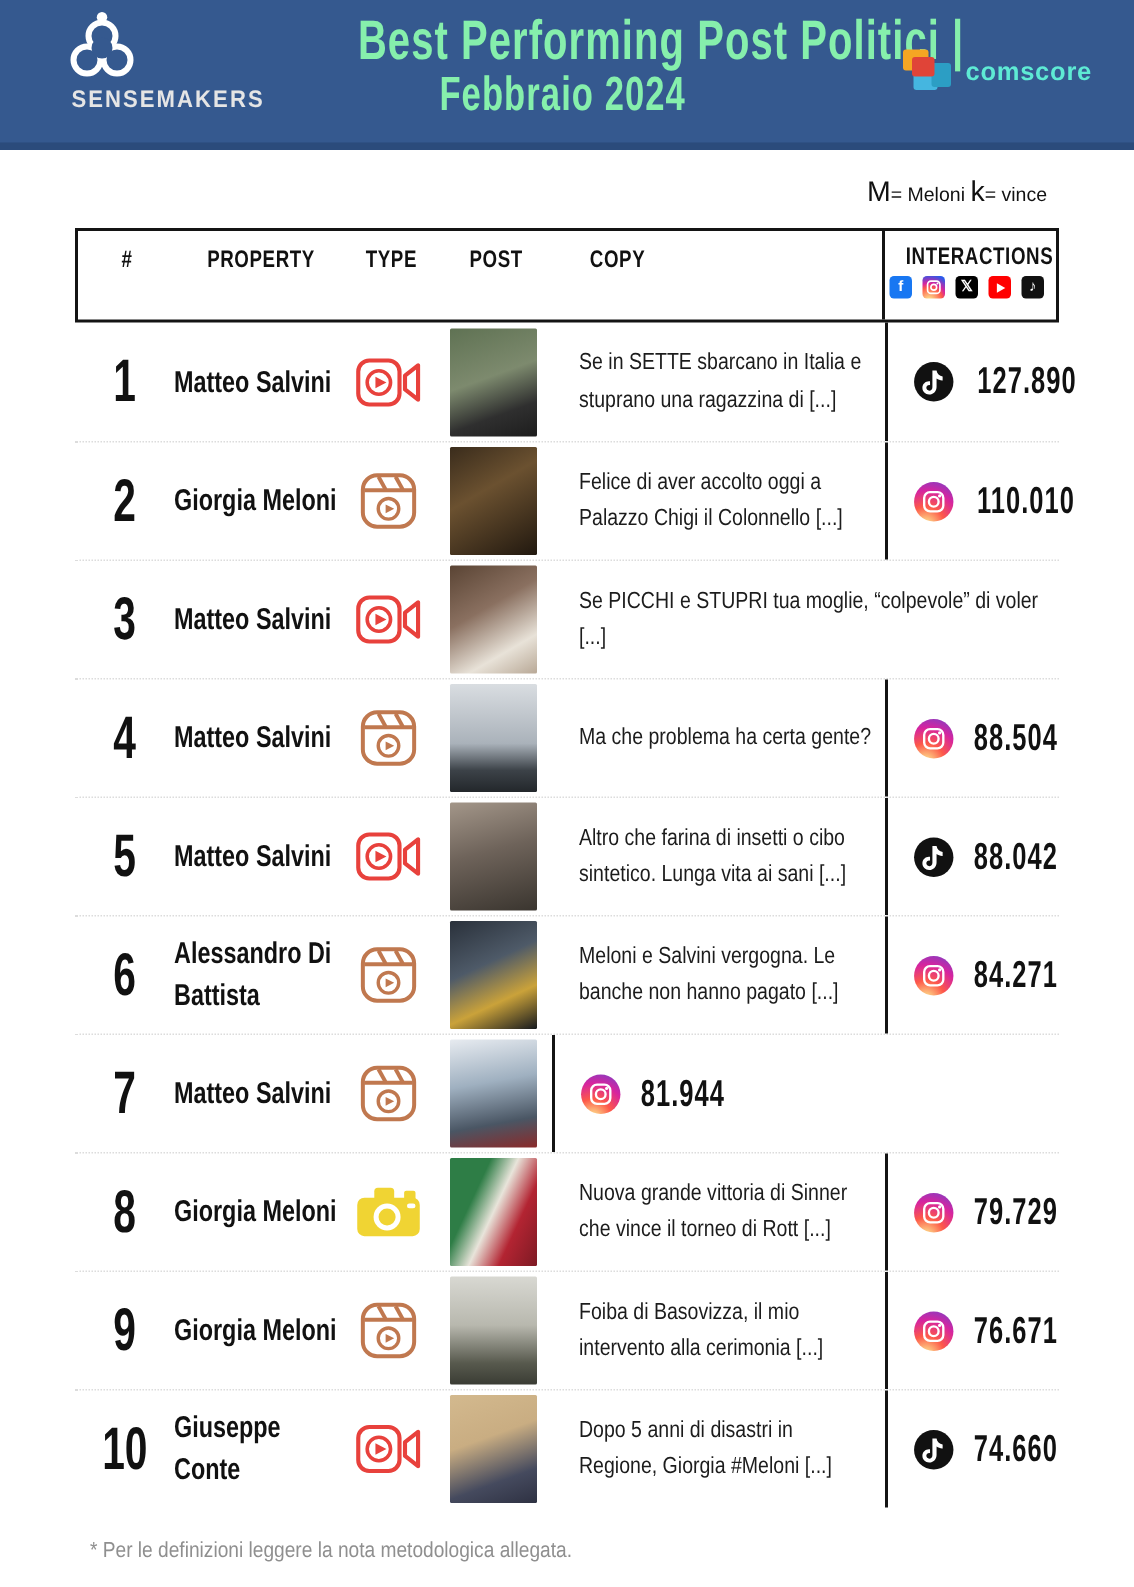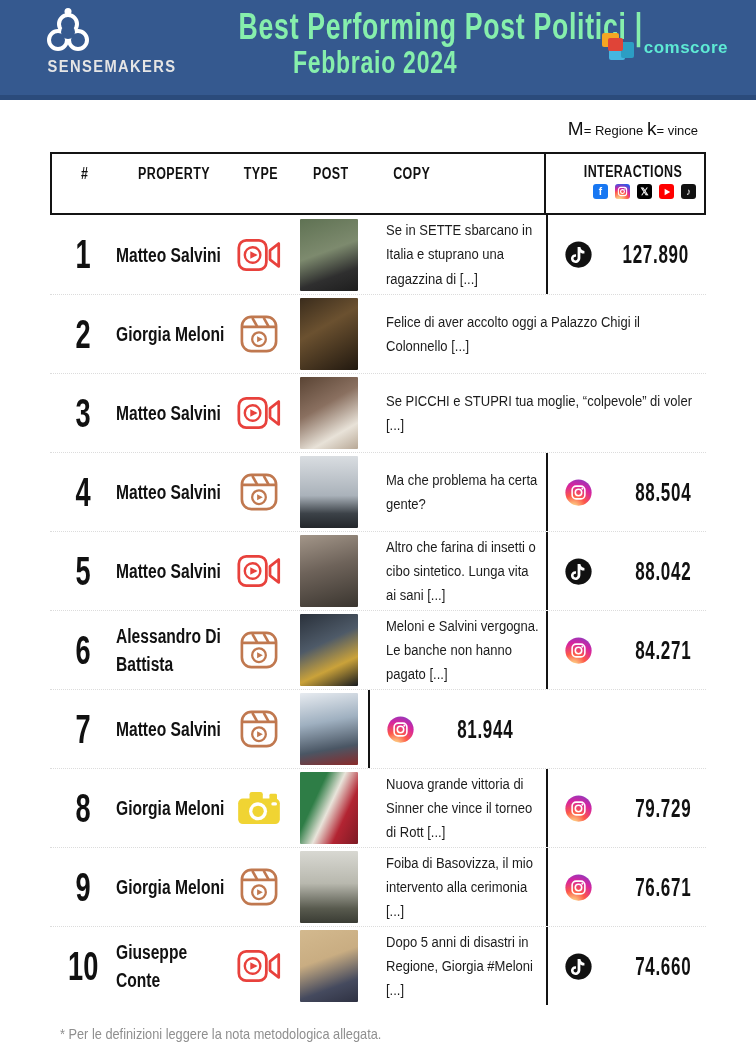--- a/index.html
+++ b/index.html
@@ -27,21 +27,21 @@
   .tbl { position:absolute; left:50px; top:152px; width:656px; }
   .thead { border:2px solid #141414; height:63px; display:flex; }
   .trow  { height:79px; display:flex; align-items:center; border-top:1px dotted #dcdcdc; }
   .trow:first-child { border-top:none; }
 
   .c-rank { width:66px; display:flex; align-items:center; justify-content:center; }
   .c-prop { width:112px; }
   .c-type { width:62px; display:flex; align-items:center; justify-content:center; }
   .c-post { width:78px; display:flex; align-items:center; justify-content:center; }
   .c-copy { flex:1; padding-left:18px; padding-right:6px; }
-  .c-int  { width:160px; align-self:stretch; border-left:2px solid #141414;
+  .c-int  { width:116px; align-self:stretch; border-left:2px solid #141414;
             display:flex; align-items:center; }
 
   .thead .hcell { padding-top:11px; display:block; }
   .hlabel { font-size:16px; font-weight:bold; display:inline-block; transform:scaleX(.78); letter-spacing:.5px; }
   .thead .c-rank, .thead .c-type, .thead .c-post { display:block; text-align:center; }
   .thead .c-prop { text-align:center; padding-top:11px; }
   .thead .c-copy { padding-top:11px; }
   .thead .c-int  { display:block; text-align:right; padding:9px 8px 0 0; }
   .sns-row { display:flex; gap:7px; justify-content:flex-end; margin-top:3px; }
   .sns { width:15px; height:15px; border-radius:3px; display:flex; align-items:center; justify-content:center;
@@ -90,21 +90,21 @@
         <rect x="20" y="10" width="13" height="16" rx="2" fill="#2c9ec4"></rect>
         <rect x="1" y="1" width="17" height="14" rx="2" fill="#f5a623"></rect>
         <rect x="7" y="6" width="15" height="13" rx="2" fill="#e04438"></rect>
       </svg>
     </span>
     <span class="comscore-word">comscore</span>
   </div>
 </div>
 
 <div class="legend">
-  <span class="big">M</span><span>= Regione</span>
+  <span class="big">M</span><span>= Meloni</span>
   <span> </span>
   <span class="big">k</span><span>= vince</span>
 </div>
 
 <div class="tbl">
 
   <div class="thead">
     <div class="c-rank hcell"><span class="hlabel">#</span></div>
     <div class="c-prop"><span class="hlabel">PROPERTY</span></div>
     <div class="c-type hcell"><span class="hlabel">TYPE</span></div>
@@ -189,321 +189,341 @@
         </svg>
       </span>
 
     </div>
     <div class="c-post">
       <div class="thumb" style="background: linear-gradient(150deg, rgb(58, 44, 28) 0%, rgb(107, 81, 48) 40%, rgb(33, 24, 15) 100%);"></div>
     </div>
     <div class="c-copy">
       <div class="copy-text">Felice di aver  accolto oggi a Palazzo Chigi il Colonnello  [...]</div>
     </div>
-  </div>
-
-  <div class="trow">
-    <div class="c-rank">
-      <span class="rank-num">3</span>
-    </div>
-    <div class="c-prop">
-      <div class="prop-name">Matteo Salvini</div>
-    </div>
-    <div class="c-type">
-      <span>
-        <svg width="44" height="34" viewBox="0 0 48 36">
-          <rect x="2" y="2" width="30" height="32" rx="8" fill="none" stroke="#e8413c" stroke-width="3"></rect>
-          <circle cx="17" cy="18" r="8.5" fill="none" stroke="#e8413c" stroke-width="2.6"></circle>
-          <path d="M14.5 13.8 L22.5 18 L14.5 22.2 Z" fill="#e8413c"></path>
-          <path d="M36 13 L45.5 5.5 L45.5 30.5 L36 23 Z" fill="none" stroke="#e8413c" stroke-width="3" stroke-linejoin="round"></path>
-        </svg>
-      </span>
-
-    </div>
-    <div class="c-post">
-      <div class="thumb" style="background: linear-gradient(150deg, rgb(90, 68, 52) 0%, rgb(138, 112, 96) 40%, rgb(232, 226, 216) 75%, rgb(184, 168, 150) 100%);"></div>
-    </div>
-    <div class="c-copy">
-      <div class="copy-text">Se PICCHI  e  STUPRI  tua  moglie, “colpevole”  di voler  [...]</div>
-    </div>
-  </div>
-
-  <div class="trow">
-    <div class="c-rank">
-      <span class="rank-num">4</span>
-    </div>
-    <div class="c-prop">
-      <div class="prop-name">Matteo Salvini</div>
-    </div>
-    <div class="c-type">
-
-      <span>
-        <svg width="38" height="38" viewBox="0 0 40 40">
-          <rect x="2" y="2" width="36" height="36" rx="10" fill="none" stroke="#c0784f" stroke-width="2.8"></rect>
-          <line x1="3" y1="12.5" x2="37" y2="12.5" stroke="#c0784f" stroke-width="2.8"></line>
-          <line x1="13" y1="3" x2="18" y2="12" stroke="#c0784f" stroke-width="2.8"></line>
-          <line x1="25" y1="3" x2="30" y2="12" stroke="#c0784f" stroke-width="2.8"></line>
-          <circle cx="20" cy="25.5" r="7.2" fill="none" stroke="#c0784f" stroke-width="2.4"></circle>
-          <path d="M18 22.4 L24 25.5 L18 28.6 Z" fill="#c0784f"></path>
-        </svg>
-      </span>
-
-    </div>
-    <div class="c-post">
-      <div class="thumb" style="background: linear-gradient(rgb(217, 221, 225) 0%, rgb(170, 178, 186) 55%, rgb(60, 66, 72) 80%, rgb(35, 39, 43) 100%);"></div>
-    </div>
-    <div class="c-copy">
-      <div class="copy-text">Ma che problema ha certa gente?</div>
-    </div>
     <div class="c-int">
 
       <span class="plat">
         <svg width="27" height="27" viewBox="0 0 36 36">
           <defs>
             <radialGradient id="iggrad" cx="30%" cy="110%" r="160%">
               <stop offset="0%" stop-color="#fdf497"></stop>
               <stop offset="30%" stop-color="#fd5949"></stop>
               <stop offset="55%" stop-color="#d6249f"></stop>
               <stop offset="100%" stop-color="#285AEB"></stop>
             </radialGradient>
           </defs>
           <circle cx="18" cy="18" r="17.5" fill="url(#iggrad)"></circle>
           <rect x="9.5" y="9.5" width="17" height="17" rx="5.2" fill="none" stroke="#fff" stroke-width="2.1"></rect>
           <circle cx="18" cy="18" r="4.3" fill="none" stroke="#fff" stroke-width="2.1"></circle>
           <circle cx="23.2" cy="12.8" r="1.4" fill="#fff"></circle>
         </svg>
       </span>
-      <span class="int-num">88.504</span>
-    </div>
-  </div>
-
-  <div class="trow">
-    <div class="c-rank">
-      <span class="rank-num">5</span>
+      <span class="int-num">110.010</span>
+    </div>
+  </div>
+
+  <div class="trow">
+    <div class="c-rank">
+      <span class="rank-num">3</span>
     </div>
     <div class="c-prop">
       <div class="prop-name">Matteo Salvini</div>
     </div>
     <div class="c-type">
       <span>
         <svg width="44" height="34" viewBox="0 0 48 36">
           <rect x="2" y="2" width="30" height="32" rx="8" fill="none" stroke="#e8413c" stroke-width="3"></rect>
           <circle cx="17" cy="18" r="8.5" fill="none" stroke="#e8413c" stroke-width="2.6"></circle>
           <path d="M14.5 13.8 L22.5 18 L14.5 22.2 Z" fill="#e8413c"></path>
           <path d="M36 13 L45.5 5.5 L45.5 30.5 L36 23 Z" fill="none" stroke="#e8413c" stroke-width="3" stroke-linejoin="round"></path>
         </svg>
       </span>
 
     </div>
     <div class="c-post">
-      <div class="thumb" style="background: linear-gradient(165deg, rgb(163, 150, 137) 0%, rgb(110, 99, 90) 45%, rgb(58, 53, 47) 100%);"></div>
-    </div>
-    <div class="c-copy">
-      <div class="copy-text">Altro che farina di insetti  o cibo sintetico. Lunga vita  ai sani [...]</div>
-    </div>
-    <div class="c-int">
-      <span class="plat">
-        <svg width="27" height="27" viewBox="0 0 36 36">
-          <circle cx="18" cy="18" r="17.5" fill="#111"></circle>
-          <path d="M20.5 8 c.4 2.9 2.5 4.9 5.4 5.3 v3.5 c-2 .1-3.9-.5-5.4-1.6 v7.4 c0 3.9-2.9 6.7-6.6 6.7 -3.3 0-6-2.5-6-5.9 0-3.7 3.3-6.4 6.8-5.8 v3.5 c-1.7-.5-3.3.7-3.3 2.3 0 1.4 1.2 2.5 2.6 2.5 1.6 0 2.8-1.2 2.8-3.1 V8 Z" fill="#fff"></path>
-        </svg>
-      </span>
-
-      <span class="int-num">88.042</span>
-    </div>
-  </div>
-
-  <div class="trow">
-    <div class="c-rank">
-      <span class="rank-num">6</span>
-    </div>
-    <div class="c-prop">
-      <div class="prop-name">Alessandro Di Battista</div>
+      <div class="thumb" style="background: linear-gradient(150deg, rgb(90, 68, 52) 0%, rgb(138, 112, 96) 40%, rgb(232, 226, 216) 75%, rgb(184, 168, 150) 100%);"></div>
+    </div>
+    <div class="c-copy">
+      <div class="copy-text">Se PICCHI  e  STUPRI  tua  moglie, “colpevole”  di voler  [...]</div>
+    </div>
+  </div>
+
+  <div class="trow">
+    <div class="c-rank">
+      <span class="rank-num">4</span>
+    </div>
+    <div class="c-prop">
+      <div class="prop-name">Matteo Salvini</div>
     </div>
     <div class="c-type">
 
       <span>
         <svg width="38" height="38" viewBox="0 0 40 40">
           <rect x="2" y="2" width="36" height="36" rx="10" fill="none" stroke="#c0784f" stroke-width="2.8"></rect>
           <line x1="3" y1="12.5" x2="37" y2="12.5" stroke="#c0784f" stroke-width="2.8"></line>
           <line x1="13" y1="3" x2="18" y2="12" stroke="#c0784f" stroke-width="2.8"></line>
           <line x1="25" y1="3" x2="30" y2="12" stroke="#c0784f" stroke-width="2.8"></line>
           <circle cx="20" cy="25.5" r="7.2" fill="none" stroke="#c0784f" stroke-width="2.4"></circle>
           <path d="M18 22.4 L24 25.5 L18 28.6 Z" fill="#c0784f"></path>
         </svg>
       </span>
 
     </div>
     <div class="c-post">
-      <div class="thumb" style="background: linear-gradient(155deg, rgb(42, 49, 59) 0%, rgb(78, 90, 104) 40%, rgb(202, 162, 58) 70%, rgb(22, 25, 30) 100%);"></div>
-    </div>
-    <div class="c-copy">
-      <div class="copy-text">Meloni e Salvini  vergogna.  Le banche non hanno pagato [...]</div>
+      <div class="thumb" style="background: linear-gradient(rgb(217, 221, 225) 0%, rgb(170, 178, 186) 55%, rgb(60, 66, 72) 80%, rgb(35, 39, 43) 100%);"></div>
+    </div>
+    <div class="c-copy">
+      <div class="copy-text">Ma che problema ha certa gente?</div>
     </div>
     <div class="c-int">
 
       <span class="plat">
         <svg width="27" height="27" viewBox="0 0 36 36">
           <defs>
             <radialGradient id="iggrad" cx="30%" cy="110%" r="160%">
               <stop offset="0%" stop-color="#fdf497"></stop>
               <stop offset="30%" stop-color="#fd5949"></stop>
               <stop offset="55%" stop-color="#d6249f"></stop>
               <stop offset="100%" stop-color="#285AEB"></stop>
             </radialGradient>
           </defs>
           <circle cx="18" cy="18" r="17.5" fill="url(#iggrad)"></circle>
           <rect x="9.5" y="9.5" width="17" height="17" rx="5.2" fill="none" stroke="#fff" stroke-width="2.1"></rect>
           <circle cx="18" cy="18" r="4.3" fill="none" stroke="#fff" stroke-width="2.1"></circle>
           <circle cx="23.2" cy="12.8" r="1.4" fill="#fff"></circle>
         </svg>
       </span>
-      <span class="int-num">84.271</span>
-    </div>
-  </div>
-
-  <div class="trow">
-    <div class="c-rank">
-      <span class="rank-num">7</span>
+      <span class="int-num">88.504</span>
+    </div>
+  </div>
+
+  <div class="trow">
+    <div class="c-rank">
+      <span class="rank-num">5</span>
     </div>
     <div class="c-prop">
       <div class="prop-name">Matteo Salvini</div>
+    </div>
+    <div class="c-type">
+      <span>
+        <svg width="44" height="34" viewBox="0 0 48 36">
+          <rect x="2" y="2" width="30" height="32" rx="8" fill="none" stroke="#e8413c" stroke-width="3"></rect>
+          <circle cx="17" cy="18" r="8.5" fill="none" stroke="#e8413c" stroke-width="2.6"></circle>
+          <path d="M14.5 13.8 L22.5 18 L14.5 22.2 Z" fill="#e8413c"></path>
+          <path d="M36 13 L45.5 5.5 L45.5 30.5 L36 23 Z" fill="none" stroke="#e8413c" stroke-width="3" stroke-linejoin="round"></path>
+        </svg>
+      </span>
+
+    </div>
+    <div class="c-post">
+      <div class="thumb" style="background: linear-gradient(165deg, rgb(163, 150, 137) 0%, rgb(110, 99, 90) 45%, rgb(58, 53, 47) 100%);"></div>
+    </div>
+    <div class="c-copy">
+      <div class="copy-text">Altro che farina di insetti  o cibo sintetico. Lunga vita  ai sani [...]</div>
+    </div>
+    <div class="c-int">
+      <span class="plat">
+        <svg width="27" height="27" viewBox="0 0 36 36">
+          <circle cx="18" cy="18" r="17.5" fill="#111"></circle>
+          <path d="M20.5 8 c.4 2.9 2.5 4.9 5.4 5.3 v3.5 c-2 .1-3.9-.5-5.4-1.6 v7.4 c0 3.9-2.9 6.7-6.6 6.7 -3.3 0-6-2.5-6-5.9 0-3.7 3.3-6.4 6.8-5.8 v3.5 c-1.7-.5-3.3.7-3.3 2.3 0 1.4 1.2 2.5 2.6 2.5 1.6 0 2.8-1.2 2.8-3.1 V8 Z" fill="#fff"></path>
+        </svg>
+      </span>
+
+      <span class="int-num">88.042</span>
+    </div>
+  </div>
+
+  <div class="trow">
+    <div class="c-rank">
+      <span class="rank-num">6</span>
+    </div>
+    <div class="c-prop">
+      <div class="prop-name">Alessandro Di Battista</div>
     </div>
     <div class="c-type">
 
       <span>
         <svg width="38" height="38" viewBox="0 0 40 40">
           <rect x="2" y="2" width="36" height="36" rx="10" fill="none" stroke="#c0784f" stroke-width="2.8"></rect>
           <line x1="3" y1="12.5" x2="37" y2="12.5" stroke="#c0784f" stroke-width="2.8"></line>
           <line x1="13" y1="3" x2="18" y2="12" stroke="#c0784f" stroke-width="2.8"></line>
           <line x1="25" y1="3" x2="30" y2="12" stroke="#c0784f" stroke-width="2.8"></line>
           <circle cx="20" cy="25.5" r="7.2" fill="none" stroke="#c0784f" stroke-width="2.4"></circle>
           <path d="M18 22.4 L24 25.5 L18 28.6 Z" fill="#c0784f"></path>
         </svg>
       </span>
 
     </div>
     <div class="c-post">
-      <div class="thumb" style="background: linear-gradient(170deg, rgb(231, 235, 240) 0%, rgb(159, 176, 192) 40%, rgb(74, 86, 100) 75%, rgb(138, 42, 42) 100%);"></div>
+      <div class="thumb" style="background: linear-gradient(155deg, rgb(42, 49, 59) 0%, rgb(78, 90, 104) 40%, rgb(202, 162, 58) 70%, rgb(22, 25, 30) 100%);"></div>
+    </div>
+    <div class="c-copy">
+      <div class="copy-text">Meloni e Salvini  vergogna.  Le banche non hanno pagato [...]</div>
     </div>
     <div class="c-int">
 
       <span class="plat">
         <svg width="27" height="27" viewBox="0 0 36 36">
           <defs>
             <radialGradient id="iggrad" cx="30%" cy="110%" r="160%">
               <stop offset="0%" stop-color="#fdf497"></stop>
               <stop offset="30%" stop-color="#fd5949"></stop>
               <stop offset="55%" stop-color="#d6249f"></stop>
               <stop offset="100%" stop-color="#285AEB"></stop>
             </radialGradient>
           </defs>
           <circle cx="18" cy="18" r="17.5" fill="url(#iggrad)"></circle>
           <rect x="9.5" y="9.5" width="17" height="17" rx="5.2" fill="none" stroke="#fff" stroke-width="2.1"></rect>
           <circle cx="18" cy="18" r="4.3" fill="none" stroke="#fff" stroke-width="2.1"></circle>
           <circle cx="23.2" cy="12.8" r="1.4" fill="#fff"></circle>
         </svg>
       </span>
-      <span class="int-num">81.944</span>
-    </div>
-  </div>
-
-  <div class="trow">
-    <div class="c-rank">
-      <span class="rank-num">8</span>
-    </div>
-    <div class="c-prop">
-      <div class="prop-name">Giorgia Meloni</div>
-    </div>
-    <div class="c-type">
-
-      <span>
-        <svg width="44" height="36" viewBox="0 0 46 38">
-          <rect x="1" y="9" width="44" height="27" rx="5" fill="#f0d433"></rect>
-          <rect x="13" y="2" width="14" height="10" rx="2.5" fill="#f0d433"></rect>
-          <rect x="34" y="4" width="8" height="7" rx="1.5" fill="#f0d433"></rect>
-          <circle cx="22" cy="22.5" r="9.5" fill="#fff"></circle>
-          <circle cx="22" cy="22.5" r="6" fill="#f0d433"></circle>
-          <rect x="36" y="13" width="6" height="3.4" rx="1.7" fill="#fff"></rect>
-        </svg>
-      </span>
-    </div>
-    <div class="c-post">
-      <div class="thumb" style="background: linear-gradient(115deg, rgb(46, 125, 70) 0%, rgb(46, 125, 70) 30%, rgb(232, 228, 218) 50%, rgb(179, 36, 50) 72%, rgb(125, 26, 36) 100%);"></div>
-    </div>
-    <div class="c-copy">
-      <div class="copy-text">Nuova  grande vittoria  di Sinner che vince  il torneo  di Rott  [...]</div>
+      <span class="int-num">84.271</span>
+    </div>
+  </div>
+
+  <div class="trow">
+    <div class="c-rank">
+      <span class="rank-num">7</span>
+    </div>
+    <div class="c-prop">
+      <div class="prop-name">Matteo Salvini</div>
+    </div>
+    <div class="c-type">
+
+      <span>
+        <svg width="38" height="38" viewBox="0 0 40 40">
+          <rect x="2" y="2" width="36" height="36" rx="10" fill="none" stroke="#c0784f" stroke-width="2.8"></rect>
+          <line x1="3" y1="12.5" x2="37" y2="12.5" stroke="#c0784f" stroke-width="2.8"></line>
+          <line x1="13" y1="3" x2="18" y2="12" stroke="#c0784f" stroke-width="2.8"></line>
+          <line x1="25" y1="3" x2="30" y2="12" stroke="#c0784f" stroke-width="2.8"></line>
+          <circle cx="20" cy="25.5" r="7.2" fill="none" stroke="#c0784f" stroke-width="2.4"></circle>
+          <path d="M18 22.4 L24 25.5 L18 28.6 Z" fill="#c0784f"></path>
+        </svg>
+      </span>
+
+    </div>
+    <div class="c-post">
+      <div class="thumb" style="background: linear-gradient(170deg, rgb(231, 235, 240) 0%, rgb(159, 176, 192) 40%, rgb(74, 86, 100) 75%, rgb(138, 42, 42) 100%);"></div>
     </div>
     <div class="c-int">
 
       <span class="plat">
         <svg width="27" height="27" viewBox="0 0 36 36">
           <defs>
             <radialGradient id="iggrad" cx="30%" cy="110%" r="160%">
               <stop offset="0%" stop-color="#fdf497"></stop>
               <stop offset="30%" stop-color="#fd5949"></stop>
               <stop offset="55%" stop-color="#d6249f"></stop>
               <stop offset="100%" stop-color="#285AEB"></stop>
             </radialGradient>
           </defs>
           <circle cx="18" cy="18" r="17.5" fill="url(#iggrad)"></circle>
           <rect x="9.5" y="9.5" width="17" height="17" rx="5.2" fill="none" stroke="#fff" stroke-width="2.1"></rect>
           <circle cx="18" cy="18" r="4.3" fill="none" stroke="#fff" stroke-width="2.1"></circle>
           <circle cx="23.2" cy="12.8" r="1.4" fill="#fff"></circle>
         </svg>
       </span>
-      <span class="int-num">79.729</span>
-    </div>
-  </div>
-
-  <div class="trow">
-    <div class="c-rank">
-      <span class="rank-num">9</span>
+      <span class="int-num">81.944</span>
+    </div>
+  </div>
+
+  <div class="trow">
+    <div class="c-rank">
+      <span class="rank-num">8</span>
     </div>
     <div class="c-prop">
       <div class="prop-name">Giorgia Meloni</div>
     </div>
     <div class="c-type">
 
       <span>
-        <svg width="38" height="38" viewBox="0 0 40 40">
-          <rect x="2" y="2" width="36" height="36" rx="10" fill="none" stroke="#c0784f" stroke-width="2.8"></rect>
-          <line x1="3" y1="12.5" x2="37" y2="12.5" stroke="#c0784f" stroke-width="2.8"></line>
-          <line x1="13" y1="3" x2="18" y2="12" stroke="#c0784f" stroke-width="2.8"></line>
-          <line x1="25" y1="3" x2="30" y2="12" stroke="#c0784f" stroke-width="2.8"></line>
-          <circle cx="20" cy="25.5" r="7.2" fill="none" stroke="#c0784f" stroke-width="2.4"></circle>
-          <path d="M18 22.4 L24 25.5 L18 28.6 Z" fill="#c0784f"></path>
-        </svg>
-      </span>
-
-    </div>
-    <div class="c-post">
-      <div class="thumb" style="background: linear-gradient(rgb(216, 216, 210) 0%, rgb(184, 184, 174) 45%, rgb(88, 90, 78) 80%, rgb(58, 60, 52) 100%);"></div>
-    </div>
-    <div class="c-copy">
-      <div class="copy-text">Foiba di Basovizza, il mio intervento  alla cerimonia   [...]</div>
+        <svg width="44" height="36" viewBox="0 0 46 38">
+          <rect x="1" y="9" width="44" height="27" rx="5" fill="#f0d433"></rect>
+          <rect x="13" y="2" width="14" height="10" rx="2.5" fill="#f0d433"></rect>
+          <rect x="34" y="4" width="8" height="7" rx="1.5" fill="#f0d433"></rect>
+          <circle cx="22" cy="22.5" r="9.5" fill="#fff"></circle>
+          <circle cx="22" cy="22.5" r="6" fill="#f0d433"></circle>
+          <rect x="36" y="13" width="6" height="3.4" rx="1.7" fill="#fff"></rect>
+        </svg>
+      </span>
+    </div>
+    <div class="c-post">
+      <div class="thumb" style="background: linear-gradient(115deg, rgb(46, 125, 70) 0%, rgb(46, 125, 70) 30%, rgb(232, 228, 218) 50%, rgb(179, 36, 50) 72%, rgb(125, 26, 36) 100%);"></div>
+    </div>
+    <div class="c-copy">
+      <div class="copy-text">Nuova  grande vittoria  di Sinner che vince  il torneo  di Rott  [...]</div>
     </div>
     <div class="c-int">
 
       <span class="plat">
         <svg width="27" height="27" viewBox="0 0 36 36">
           <defs>
             <radialGradient id="iggrad" cx="30%" cy="110%" r="160%">
               <stop offset="0%" stop-color="#fdf497"></stop>
               <stop offset="30%" stop-color="#fd5949"></stop>
               <stop offset="55%" stop-color="#d6249f"></stop>
               <stop offset="100%" stop-color="#285AEB"></stop>
             </radialGradient>
           </defs>
           <circle cx="18" cy="18" r="17.5" fill="url(#iggrad)"></circle>
           <rect x="9.5" y="9.5" width="17" height="17" rx="5.2" fill="none" stroke="#fff" stroke-width="2.1"></rect>
           <circle cx="18" cy="18" r="4.3" fill="none" stroke="#fff" stroke-width="2.1"></circle>
           <circle cx="23.2" cy="12.8" r="1.4" fill="#fff"></circle>
         </svg>
       </span>
+      <span class="int-num">79.729</span>
+    </div>
+  </div>
+
+  <div class="trow">
+    <div class="c-rank">
+      <span class="rank-num">9</span>
+    </div>
+    <div class="c-prop">
+      <div class="prop-name">Giorgia Meloni</div>
+    </div>
+    <div class="c-type">
+
+      <span>
+        <svg width="38" height="38" viewBox="0 0 40 40">
+          <rect x="2" y="2" width="36" height="36" rx="10" fill="none" stroke="#c0784f" stroke-width="2.8"></rect>
+          <line x1="3" y1="12.5" x2="37" y2="12.5" stroke="#c0784f" stroke-width="2.8"></line>
+          <line x1="13" y1="3" x2="18" y2="12" stroke="#c0784f" stroke-width="2.8"></line>
+          <line x1="25" y1="3" x2="30" y2="12" stroke="#c0784f" stroke-width="2.8"></line>
+          <circle cx="20" cy="25.5" r="7.2" fill="none" stroke="#c0784f" stroke-width="2.4"></circle>
+          <path d="M18 22.4 L24 25.5 L18 28.6 Z" fill="#c0784f"></path>
+        </svg>
+      </span>
+
+    </div>
+    <div class="c-post">
+      <div class="thumb" style="background: linear-gradient(rgb(216, 216, 210) 0%, rgb(184, 184, 174) 45%, rgb(88, 90, 78) 80%, rgb(58, 60, 52) 100%);"></div>
+    </div>
+    <div class="c-copy">
+      <div class="copy-text">Foiba di Basovizza, il mio intervento  alla cerimonia   [...]</div>
+    </div>
+    <div class="c-int">
+
+      <span class="plat">
+        <svg width="27" height="27" viewBox="0 0 36 36">
+          <defs>
+            <radialGradient id="iggrad" cx="30%" cy="110%" r="160%">
+              <stop offset="0%" stop-color="#fdf497"></stop>
+              <stop offset="30%" stop-color="#fd5949"></stop>
+              <stop offset="55%" stop-color="#d6249f"></stop>
+              <stop offset="100%" stop-color="#285AEB"></stop>
+            </radialGradient>
+          </defs>
+          <circle cx="18" cy="18" r="17.5" fill="url(#iggrad)"></circle>
+          <rect x="9.5" y="9.5" width="17" height="17" rx="5.2" fill="none" stroke="#fff" stroke-width="2.1"></rect>
+          <circle cx="18" cy="18" r="4.3" fill="none" stroke="#fff" stroke-width="2.1"></circle>
+          <circle cx="23.2" cy="12.8" r="1.4" fill="#fff"></circle>
+        </svg>
+      </span>
       <span class="int-num">76.671</span>
     </div>
   </div>
 
   <div class="trow">
     <div class="c-rank">
       <span class="rank-num">10</span>
     </div>
     <div class="c-prop">
       <div class="prop-name">Giuseppe Conte</div>

